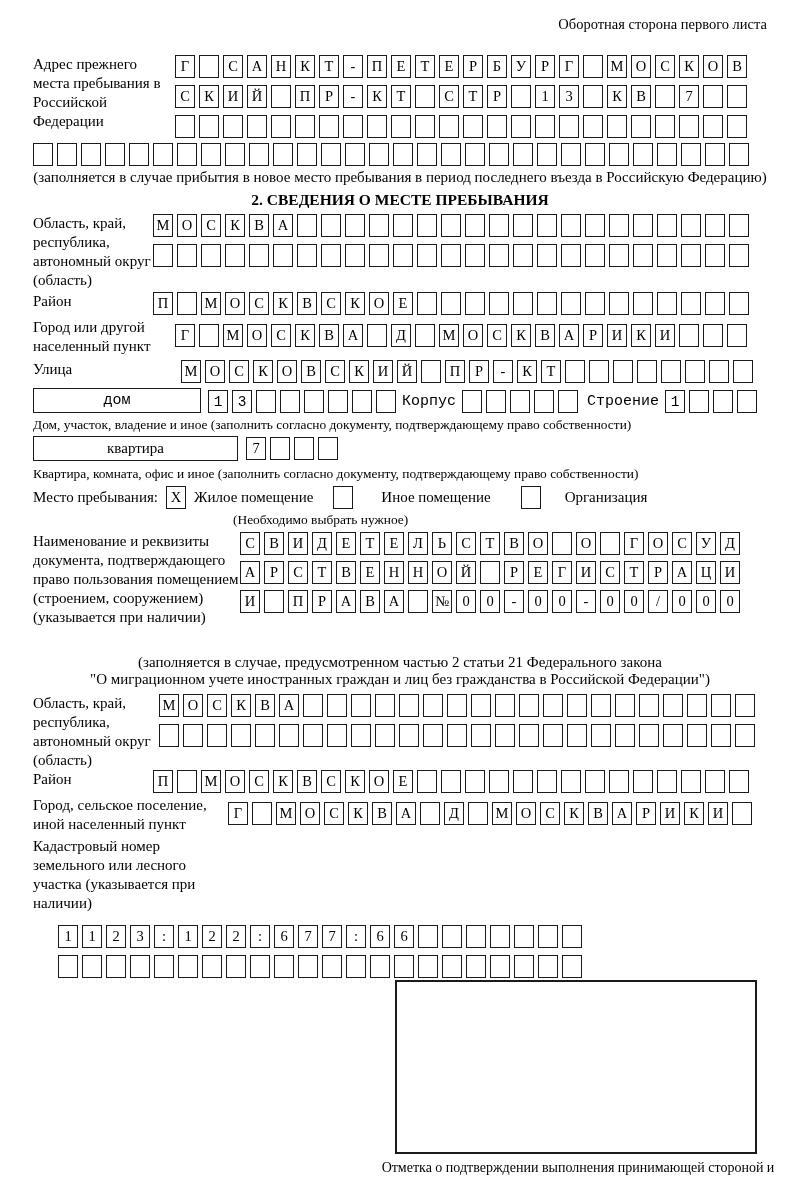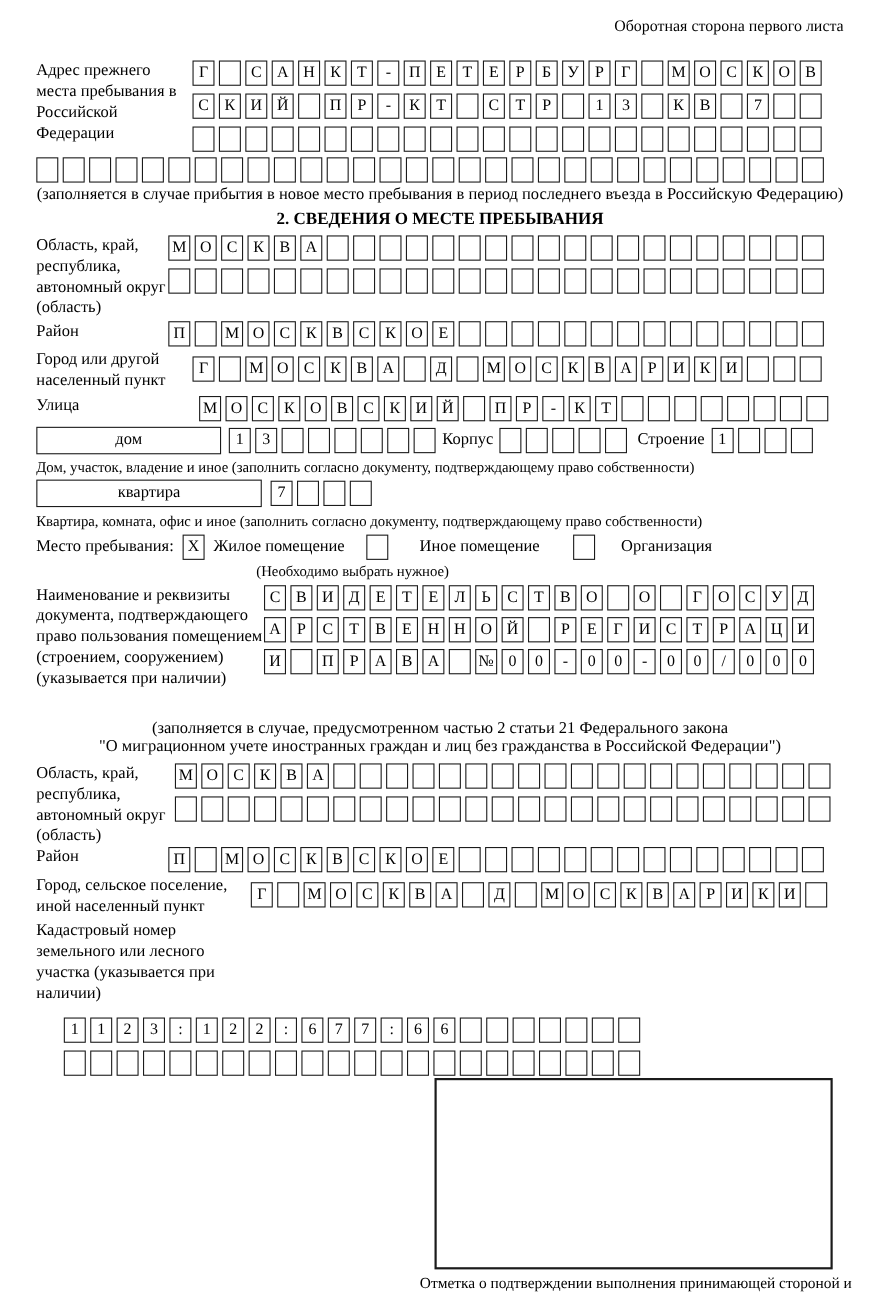--- a/index.html
+++ b/index.html
@@ -294,21 +294,21 @@
         <span class="cell"></span>
         <span class="cell"></span>
         <span class="cell"></span>
         <span class="cell"></span>
         <span class="cell"></span>
         <span class="cell"></span>
         <span class="cell"></span>
       </div>
   </div>
 
-  <div class="r" style="margin-top:5px;align-items:center;">
+  <div class="r" style="margin-top:5px;align-items:flex-end;font-family:Liberation Mono, monospace;">
     <div class="labelbox" style="width:168px;">дом</div>
     <div class="cells" style="margin-left:7px;">
         <span class="cell">1</span>
         <span class="cell">3</span>
         <span class="cell"></span>
         <span class="cell"></span>
         <span class="cell"></span>
         <span class="cell"></span>
         <span class="cell"></span>
         <span class="cell"></span>

